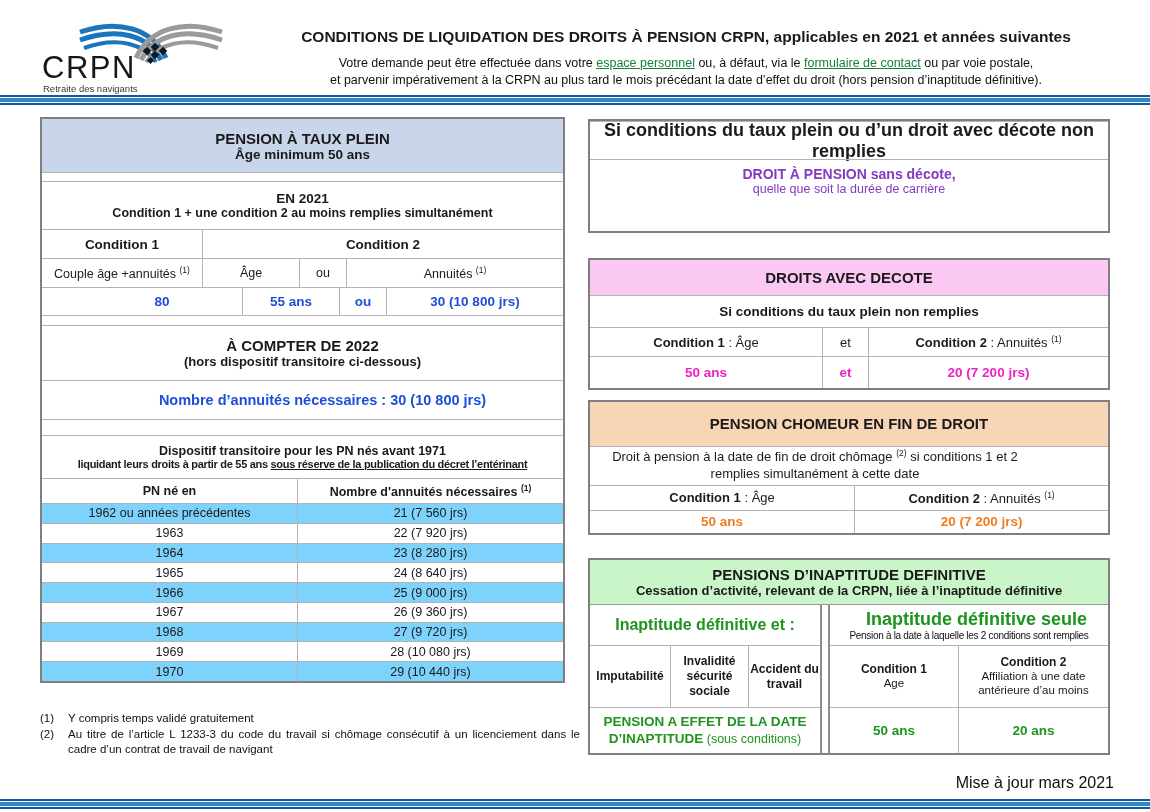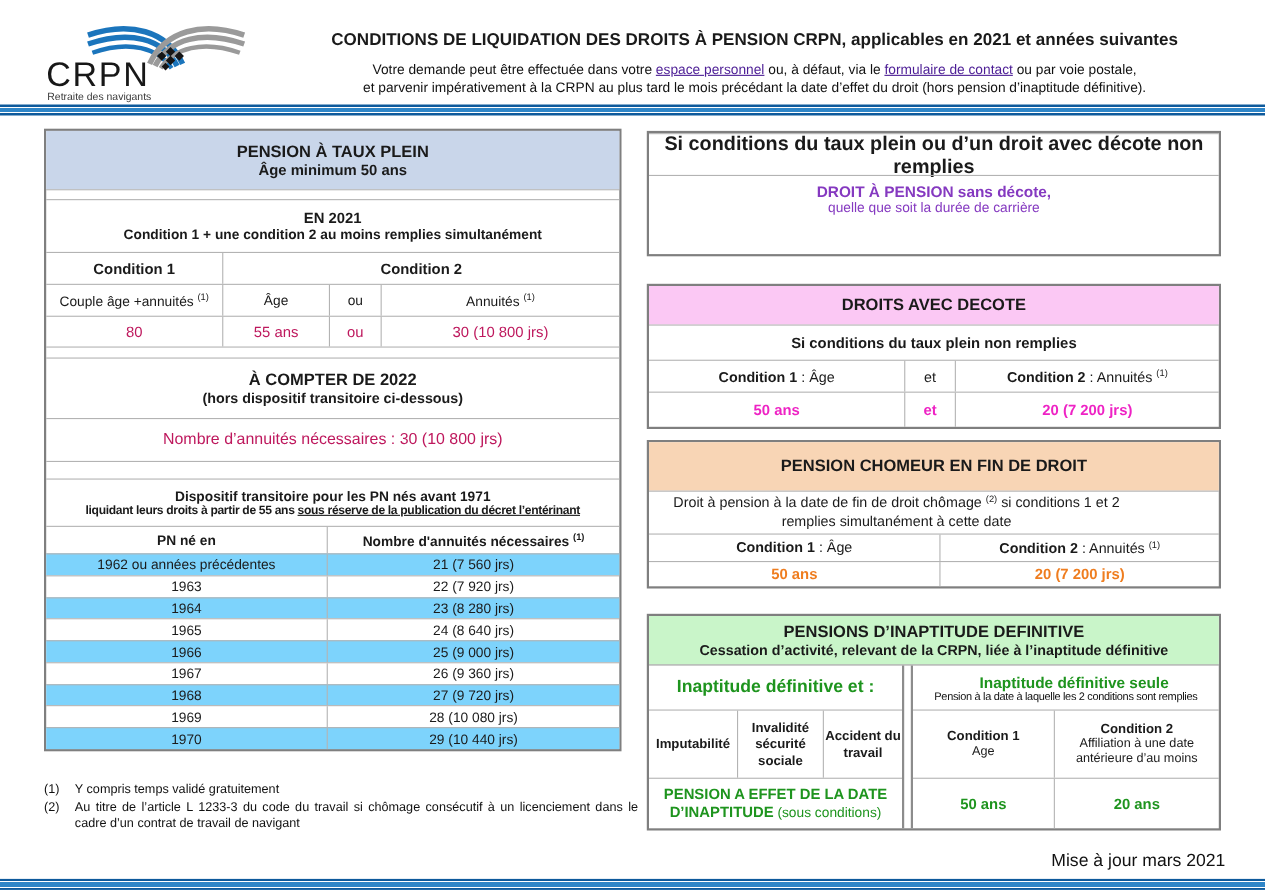--- a/index.html
+++ b/index.html
@@ -13,21 +13,21 @@
   .c { display:flex; align-items:center; justify-content:center; text-align:center; flex-direction:column; }
 
   
   .logo { position:absolute; left:40px; top:8px; width:215px; height:80px; }
   .wing { position:absolute; left:36px; top:10px; }
   .brand { position:absolute; left:2px; top:42px; font-size:31px; letter-spacing:1.5px; color:#171717; }
   .tagline { position:absolute; left:3px; top:75px; font-size:9.5px; color:#3a3a3a; }
   .headtext { position:absolute; left:250px; right:28px; top:28px; text-align:center; }
   .headtext h1 { font-size:15.5px; font-weight:bold; margin-bottom:9px; letter-spacing:0; }
   .intro { font-size:12.5px; line-height:1.35; color:#111; }
-  .lnk { color:#4c1d95; text-decoration:underline; cursor:pointer; }
+  .lnk { color:#15803d; text-decoration:underline; cursor:pointer; }
 
   .bar { position:absolute; left:0; right:0; height:10px;
     background:linear-gradient(#0e5a9c 0 2px, #ffffff 2px 3px, #2f86c8 3px 7px, #ffffff 7px 8px, #0e5a9c 8px 10px); }
   .bar-top { top:95px; }
   .bar-bottom { top:799px; }
 
   
   .row { display:flex; align-items:stretch; border-top:1px solid #b3b3b3; }
   .row.first { border-top:none; }
   .cell { display:flex; flex-direction:column; align-items:center; justify-content:center; text-align:center; border-left:1px solid #b3b3b3; }
@@ -43,21 +43,21 @@
   .en2021 .l1 { font-size:13.5px; font-weight:bold; }
   .en2021 .l2 { font-size:12.5px; font-weight:bold; }
   .condhdr { height:29px; font-size:13.5px; font-weight:bold; }
   .subhdr { height:29px; font-size:12.5px; }
   .valrow { height:28px; font-size:13.5px; }
   .w160 { width:160px; } .w97 { width:97px; } .w47 { width:47px; } .wrest { flex:1; }
   .compter { height:55px; }
   .compter .l1 { font-size:15px; font-weight:bold; }
   .compter .l2 { font-size:13px; font-weight:bold; }
   .bluline { height:39px; font-size:14.5px; }
-  .blu { color:#be185d; font-weight:normal; }
+  .blu { color:#1d4ed8; font-weight:bold;padding-left:40px; }
   .disp { height:43px; padding:2px 1px; }
   .disp .l1 { font-size:12.5px; font-weight:bold; }
   .disp .l2 { font-size:11px; font-weight:bold; letter-spacing:-0.3px; white-space:nowrap; }
   .u { text-decoration:underline; }
   .yhdr { height:25px; font-size:12.5px; font-weight:bold; }
   .years { height:178px; display:flex; flex-direction:column; }
   .yrow { flex:1; display:flex; border-top:1px solid #b3b3b3; font-size:12.5px; }
   .yrow .cell { justify-content:center; }
   .yc1 { width:255px; } .yc2 { flex:1; }
   .alt { background:#7dd3fc; }
@@ -94,21 +94,21 @@
   #bx4 { top:558px; height:197px; }
   #bx4 .bxhdr { height:44px; background:#c9f5c9; flex-direction:column; }
   #bx4 .bxhdr .l1 { font-size:15px; }
   #bx4 .bxhdr .l2 { font-size:13px; }
   .gbody { flex:1; display:flex; align-items:stretch; border-top:1px solid #9a9a9a; }
   .gleft { width:230px; display:flex; flex-direction:column; }
   .gdiv { width:10px; border-left:2px solid #8c8c8c; border-right:2px solid #8c8c8c; }
   .gright { flex:1; display:flex; flex-direction:column; }
   .grn { color:#1e941e; font-weight:bold; }
   .gr1 { height:40px; }
-  .gr1 .ttl { font-size:14px;padding-left:15px; }
+  .gr1 .ttl { font-size:18px;padding-left:15px; }
   .gr1 .sub { font-size:10px; letter-spacing:-0.3px; white-space:nowrap; color:#111; font-weight:normal; }
   .gr2 { height:62px; font-size:12px; font-weight:bold; line-height:1.25; }
   .gr3 { flex:1; }
   .gw1 { width:80px; } .gw2 { width:78px; } .gw3 { flex:1; }
   .rw1 { width:46%; } .rw2 { flex:1; }
   .gr2 .small { font-size:11.5px; font-weight:normal; line-height:1.2; }
   .gres { font-size:13.5px; line-height:1.25; padding:0 2px; }
   .gres .norm { font-weight:normal; font-size:12.5px; }
   .gval { font-size:13.5px; }
 

